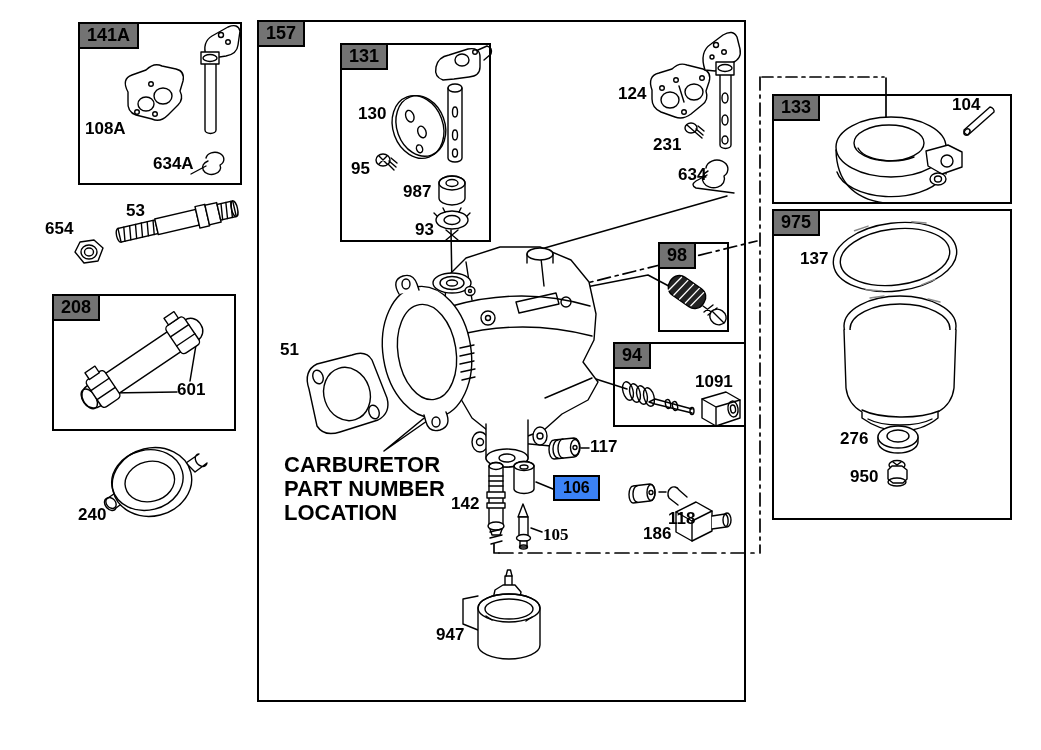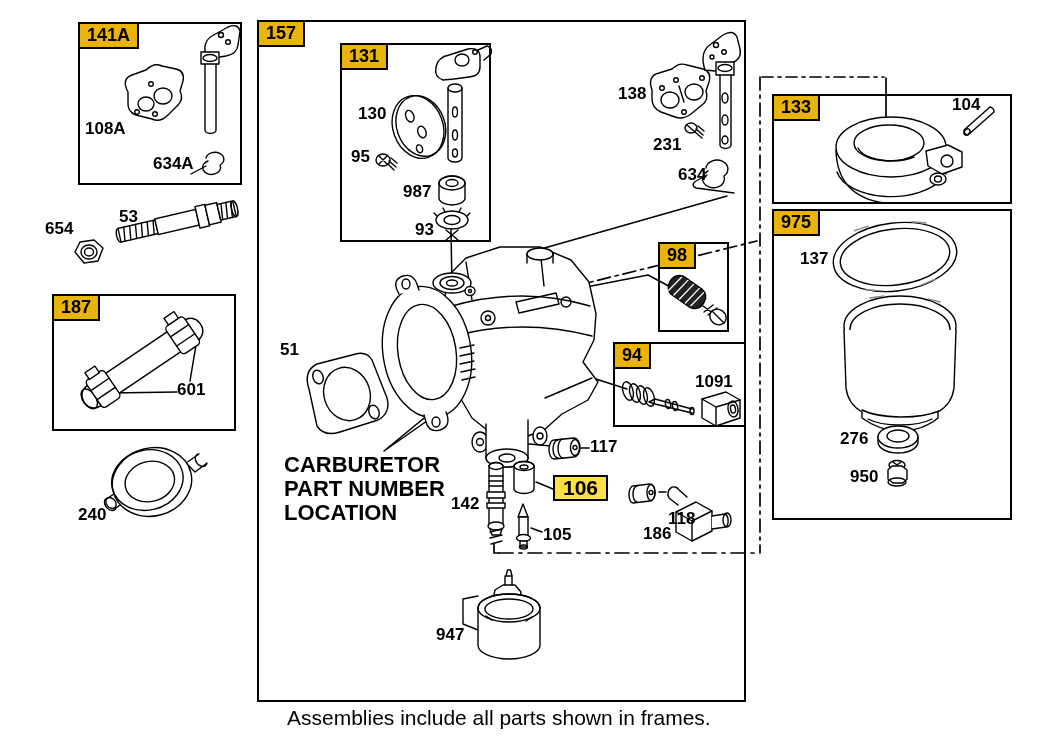--- a/index.html
+++ b/index.html
@@ -1,23 +1,23 @@
 <!DOCTYPE html>
 <html><head>
 <meta charset="utf-8">
 <style>
   html,body{margin:0;padding:0;background:#fff;}
   .canvas{position:relative;width:1041px;height:750px;background:#fff;overflow:hidden;
           font-family:"Liberation Sans", sans-serif;color:#000;}
   .art{position:absolute;left:0;top:0;}
   .frame{position:absolute;border:2px solid #000;}
-  .flabel{position:absolute;top:-2px;left:-2px;border:2px solid #000;background:#eab308;
+  .flabel{position:absolute;top:-2px;left:-2px;border:2px solid #000;background:#737373;
           font-weight:bold;font-size:18px;line-height:21px;padding:1px 7px;white-space:nowrap;}
   .lbl{position:absolute;font-weight:bold;font-size:17px;line-height:18px;white-space:nowrap;}
-  .pbox{position:absolute;border:2px solid #000;background:#fde047;font-weight:bold;font-size:21px;
+  .pbox{position:absolute;border:2px solid #000;background:#3b82f6;font-weight:bold;font-size:16px;
         line-height:20px;padding:1px 8px;}
   .note{position:absolute;font-weight:bold;font-size:22px;line-height:24px;}
   .caption{position:absolute;font-size:21px;font-weight:400;}
 </style>
 </head>
 <body>
 
 <div class="canvas">
 
   <svg class="art" width="1041" height="750" viewBox="0 0 1041 750" fill="none" stroke="#000" stroke-width="1.4" stroke-linecap="round" stroke-linejoin="round">
@@ -332,21 +332,21 @@
       <path d="M893,462 l8,6 M901,462 l-8,6"></path>
       <path d="M888,470 l4,-4 10,0 5,4 0,9 -4,4 -10,0 -5,-4 z" fill="#fff"></path>
       <ellipse cx="897" cy="482" rx="9" ry="4"></ellipse>
     </g>
   </svg>
 
   <div class="frame" style="left:78px;top:22px;width:160px;height:159px;">
     <div class="flabel">141A</div>
   </div>
   <div class="frame" style="left:52px;top:294px;width:180px;height:133px;">
-    <div class="flabel">187</div>
+    <div class="flabel">208</div>
   </div>
   <div class="frame" style="left:257px;top:20px;width:485px;height:678px;">
     <div class="flabel">157</div>
   </div>
   <div class="frame" style="left:340px;top:43px;width:147px;height:195px;">
     <div class="flabel">131</div>
   </div>
   <div class="frame" style="left:658px;top:242px;width:67px;height:86px;">
     <div class="flabel">98</div>
   </div>
@@ -358,44 +358,43 @@
   </div>
   <div class="frame" style="left:772px;top:209px;width:236px;height:307px;">
     <div class="flabel">975</div>
   </div>
 
   <div class="pbox" style="left:553px;top:475px;">106</div>
 
   <div class="lbl" style="left:85px;top:120px;">108A</div>
   <div class="lbl" style="left:153px;top:155px;">634A</div>
   <div class="lbl" style="left:45px;top:220px;">654</div>
-  <div class="lbl" style="left:119px;top:202px;margin-top:6px;">53</div>
+  <div class="lbl" style="left:126px;top:202px;">53</div>
   <div class="lbl" style="left:177px;top:381px;">601</div>
   <div class="lbl" style="left:78px;top:506px;">240</div>
   <div class="lbl" style="left:358px;top:105px;">130</div>
-  <div class="lbl" style="left:351px;top:148px;">95</div>
+  <div class="lbl" style="left:351px;top:160px;">95</div>
   <div class="lbl" style="left:403px;top:183px;">987</div>
   <div class="lbl" style="left:415px;top:221px;">93</div>
-  <div class="lbl" style="left:618px;top:85px;">138</div>
+  <div class="lbl" style="left:618px;top:85px;">124</div>
   <div class="lbl" style="left:653px;top:136px;">231</div>
   <div class="lbl" style="left:678px;top:166px;">634</div>
   <div class="lbl" style="left:695px;top:373px;">1091</div>
   <div class="lbl" style="left:280px;top:341px;">51</div>
   <div class="lbl" style="left:590px;top:438px;">117</div>
-  <div class="lbl" style="left:543px;top:526px;">105</div>
+  <div class="lbl" style="left:543px;top:526px;font-family:Liberation Serif, serif;">105</div>
   <div class="lbl" style="left:668px;top:510px;">118</div>
   <div class="lbl" style="left:643px;top:525px;">186</div>
   <div class="lbl" style="left:451px;top:495px;text-align:right;">142</div>
   <div class="lbl" style="left:436px;top:626px;">947</div>
   <div class="lbl" style="left:952px;top:96px;">104</div>
   <div class="lbl" style="left:800px;top:250px;">137</div>
   <div class="lbl" style="left:840px;top:430px;">276</div>
   <div class="lbl" style="left:850px;top:468px;">950</div>
 
   <div class="note" style="left:284px;top:453px;">
     <div>CARBURETOR</div>
     <div>PART NUMBER</div>
     <div>LOCATION</div>
   </div>
 
-  <div class="caption" style="left:287px;top:706px;">Assemblies include all parts shown in frames.</div>
 
 </div>
 
 </body></html>

